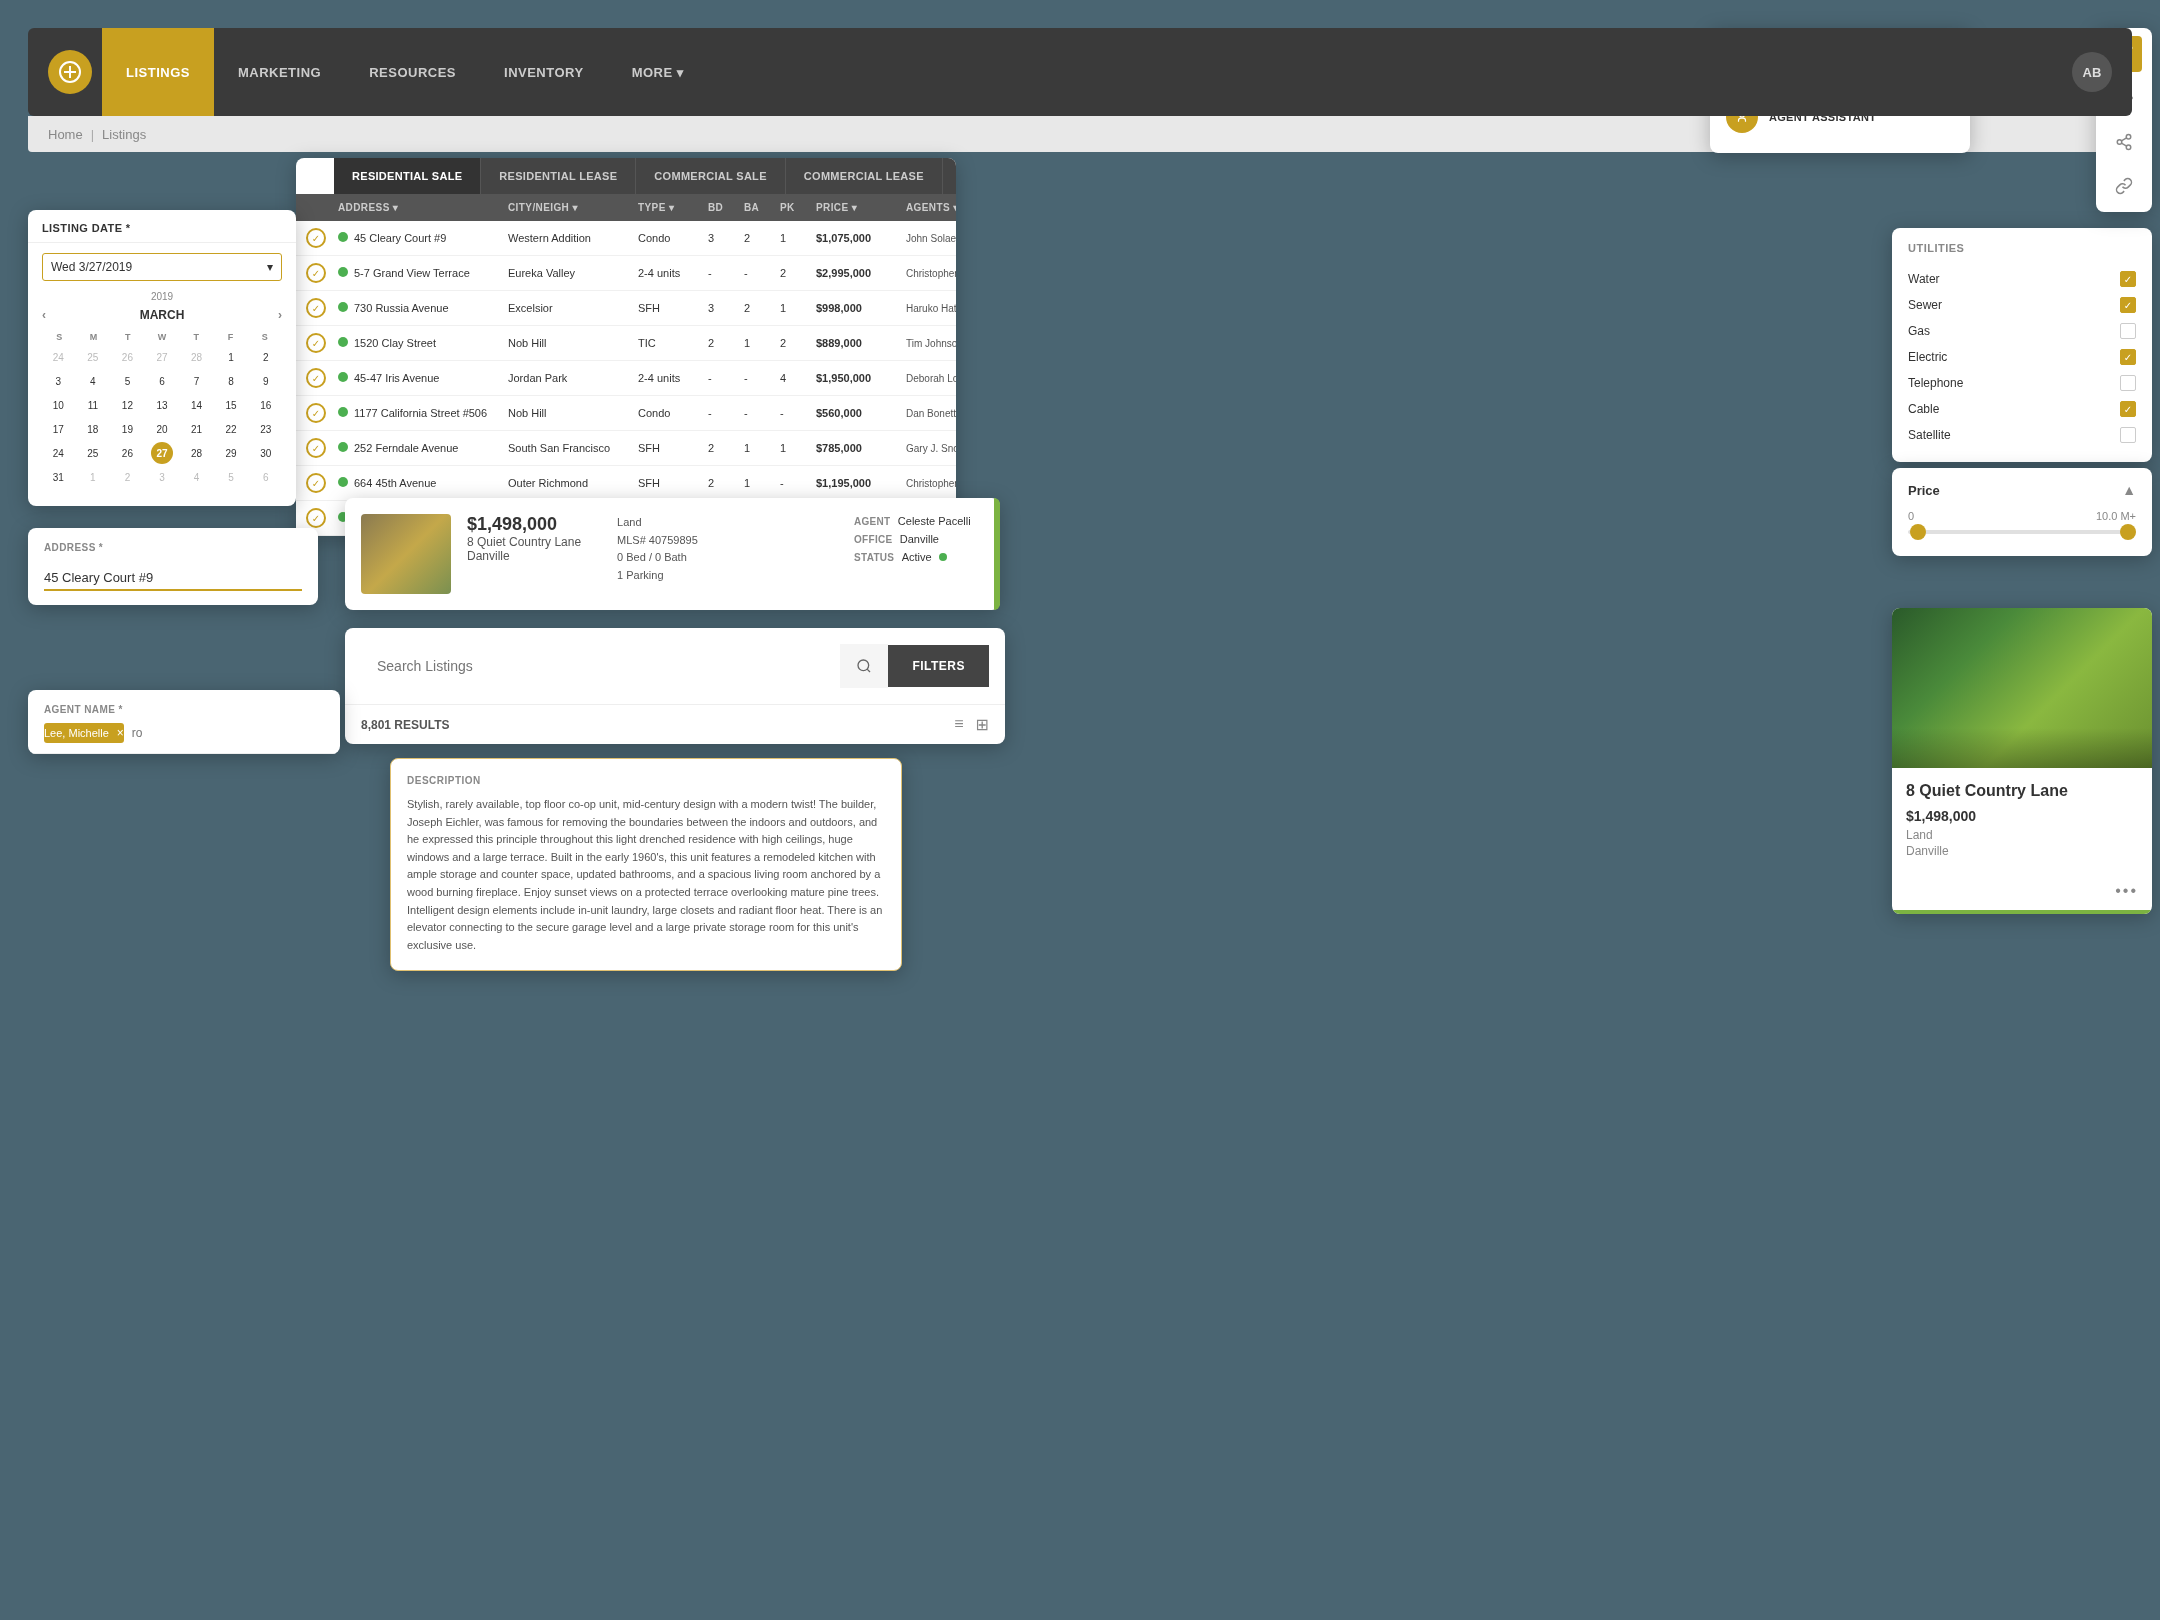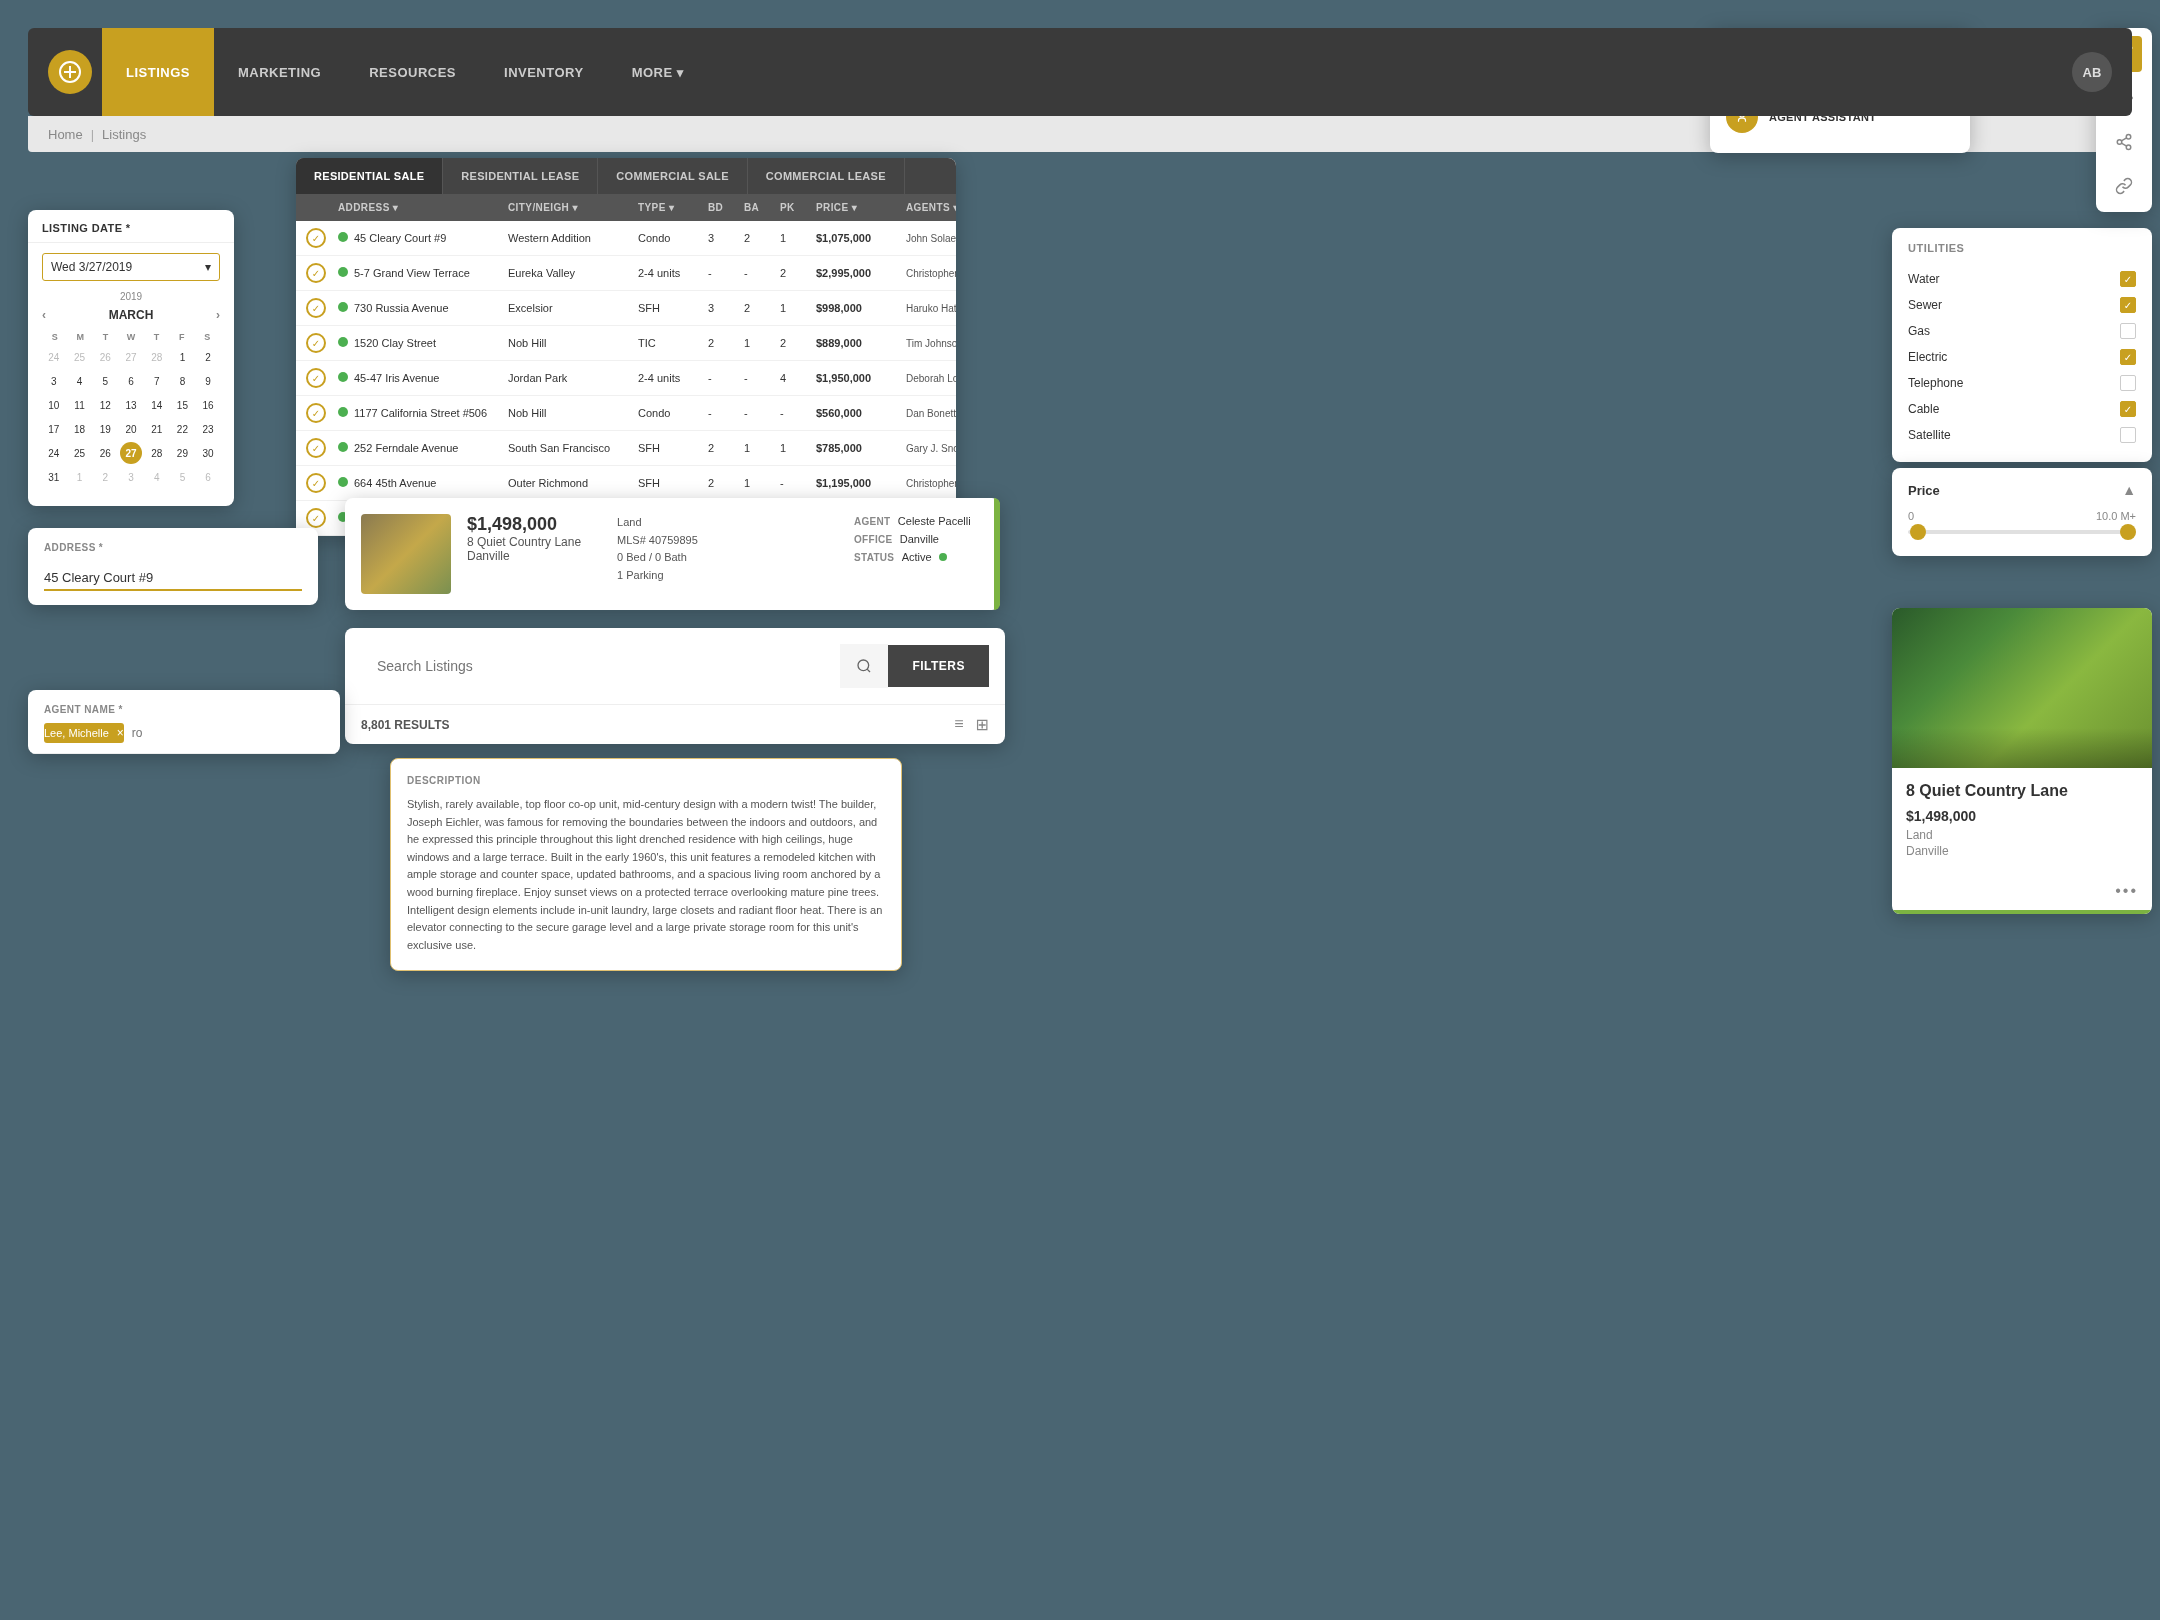--- a/index.html
+++ b/index.html
@@ -90,20 +90,21 @@
       left: 296px;
       width: 660px;
       background: #fff;
       border-radius: 8px;
       box-shadow: 0 4px 20px rgba(0,0,0,0.25);
       overflow: hidden;
     }
     .tab-bar {
       display: flex;
       background: #444;
+      margin-left: 38px;
     }
     .tab {
       padding: 12px 18px;
       font-size: 11px;
       font-weight: 600;
       color: #ccc;
       cursor: pointer;
       border-right: 1px solid #555;
       text-transform: uppercase;
       letter-spacing: 0.3px;
@@ -148,21 +149,21 @@
       font-size: 10px;
     }
     .price-col { color: #333; font-weight: 600; }
     .agent-col { color: #555; font-size: 10px; }
 
     
     .calendar-panel {
       position: absolute;
       top: 210px;
       left: 28px;
-      width: 206px;
+      width: 268px;
       background: #fff;
       border-radius: 8px;
       box-shadow: 0 4px 20px rgba(0,0,0,0.25);
       overflow: hidden;
       padding-bottom: 14px;
     }
     .cal-header {
       padding: 12px 14px 8px;
       font-size: 11px;
       font-weight: 700;

